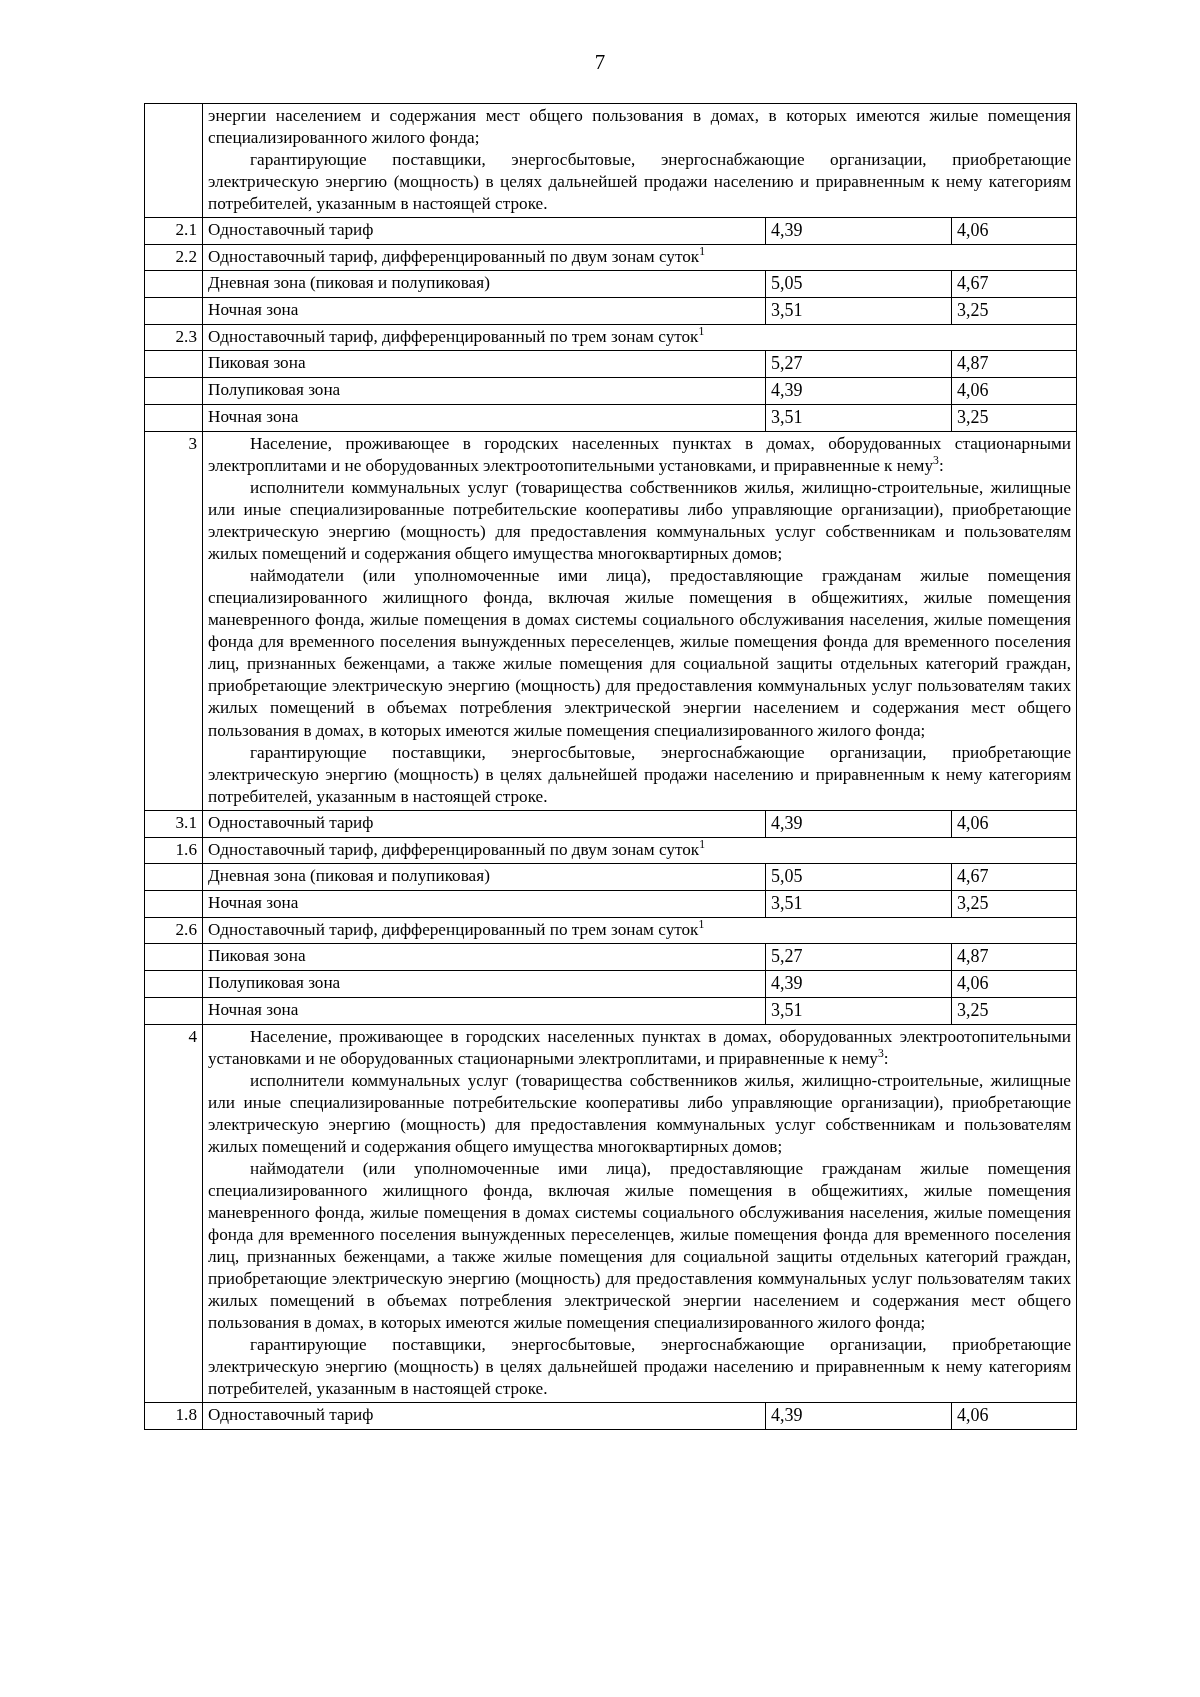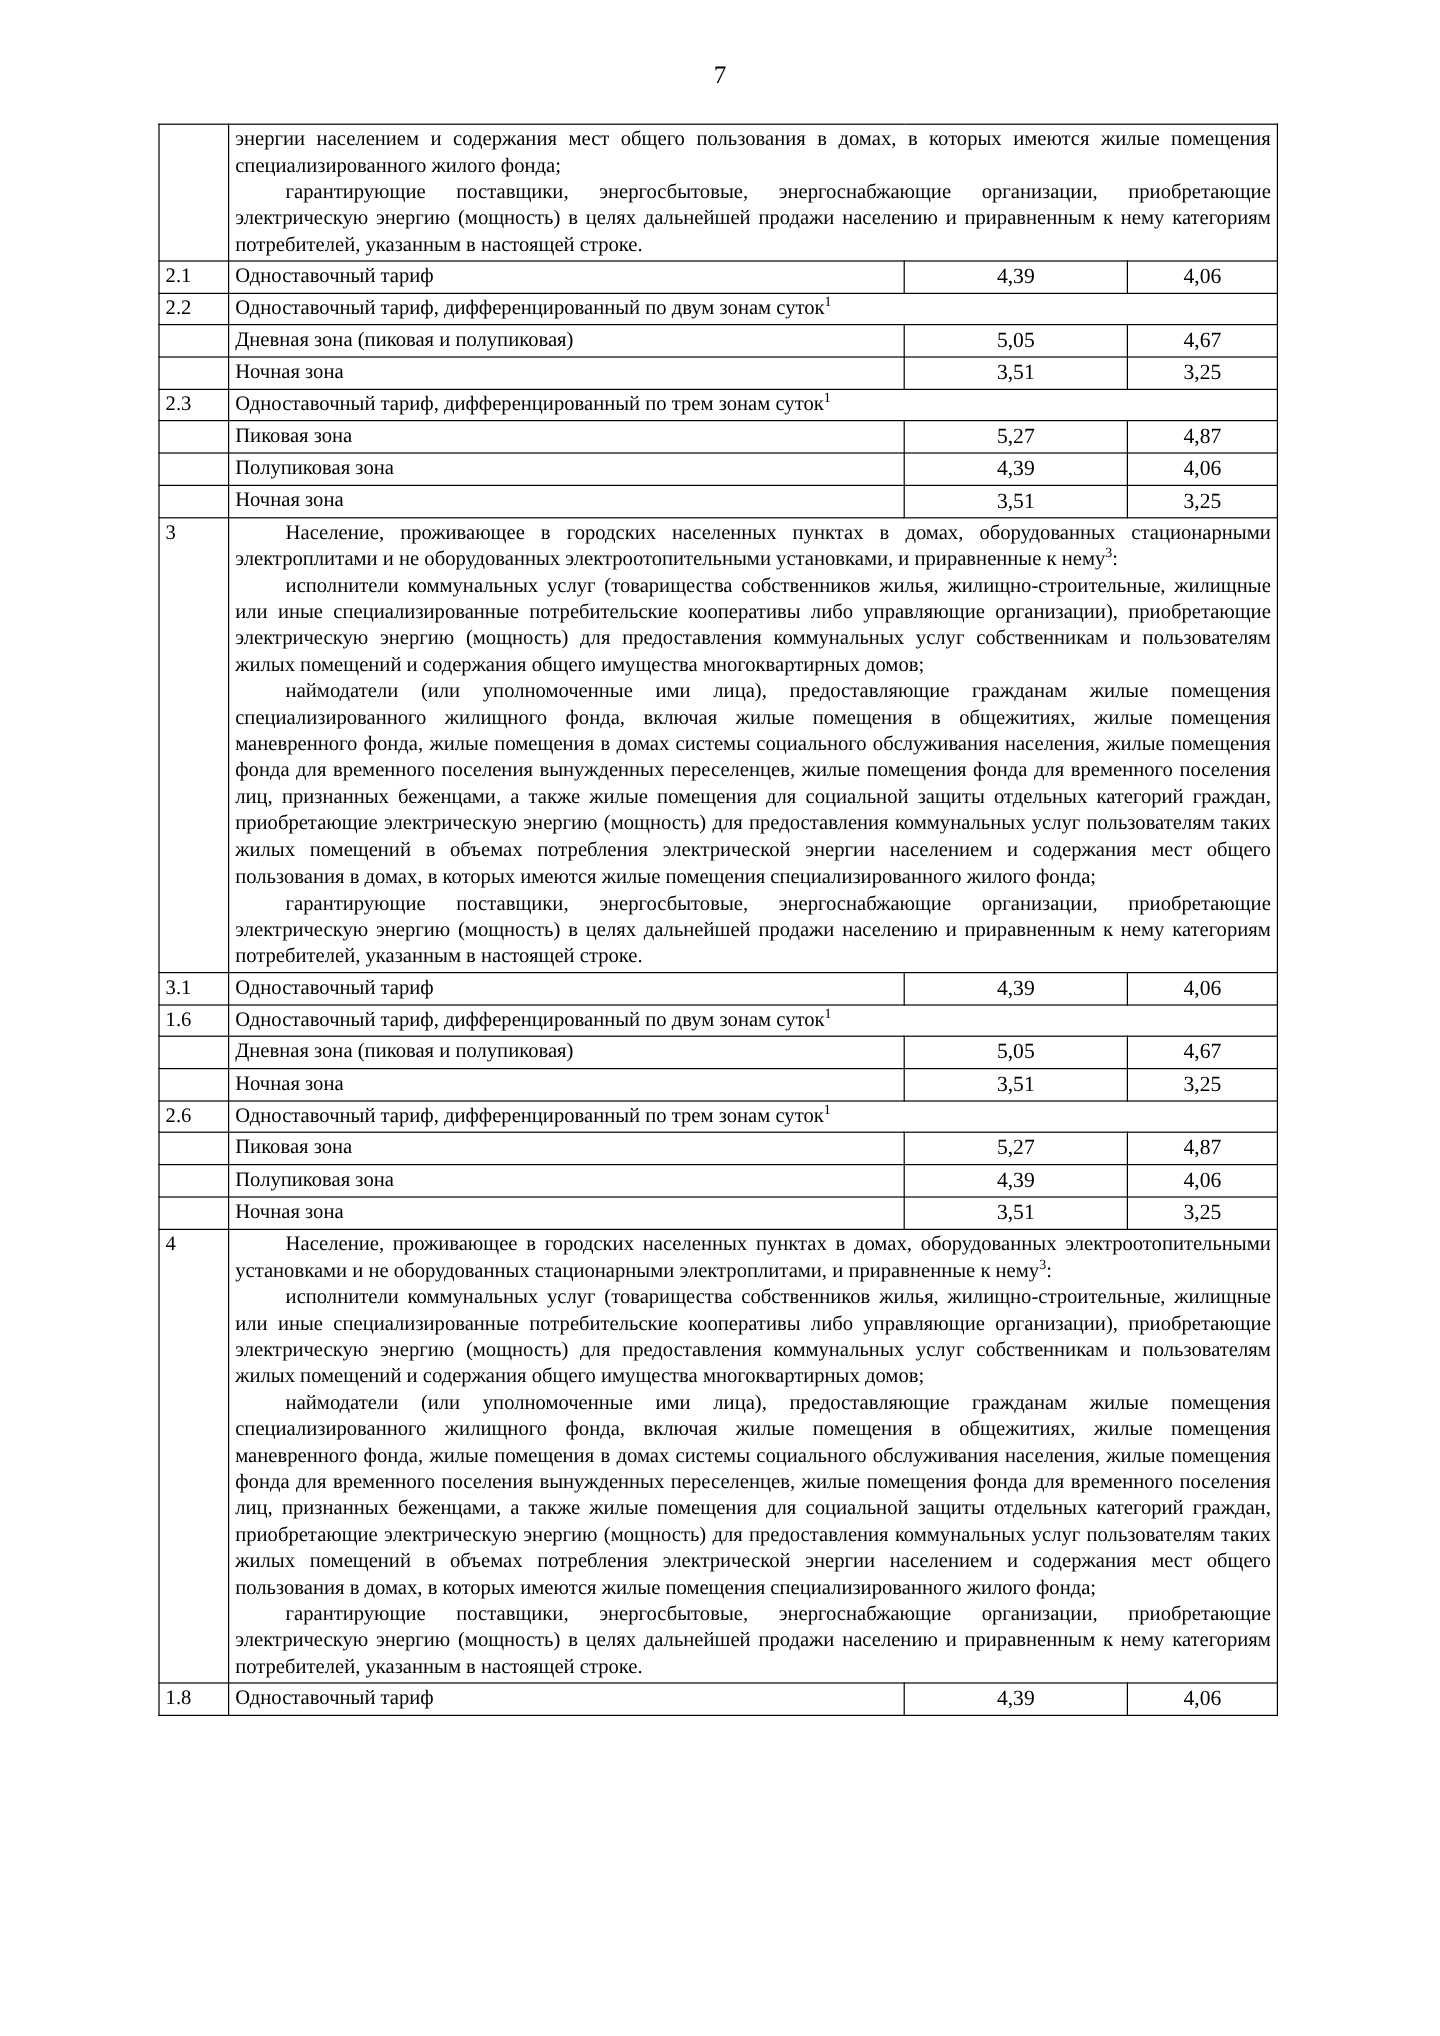--- a/index.html
+++ b/index.html
@@ -26,47 +26,46 @@
     top: 52px;
     left: 0;
     width: 1200px;
     text-align: center;
     font-size: 21px;
     line-height: 1;
   }
   .table-wrap {
     position: absolute;
     top: 103px;
-    left: 132px;
+    left: 144px;
     width: 932px;
   }
   table.tariff {
     border-collapse: collapse;
     width: 932px;
     table-layout: fixed;
     font-size: 17.2px;
   }
   table.tariff td {
     border: 1px solid #000000;
     vertical-align: top;
     padding: 1px 5px 2px 5px;
     line-height: 1.28;
   }
   col.c-num   { width: 58px; }
   col.c-desc  { width: 563px; }
   col.c-val1  { width: 186px; }
   col.c-val2  { width: 125px; }
 
   td.num {
-    text-align: left;
+    text-align: right;
     vertical-align: top;
     padding-top: 2px;
   }
   td.val {
-    text-align: center;
     vertical-align: top;
     padding-top: 2px;
     font-size: 18px;
   }
   td.desc {
     text-align: justify;
     text-align-last: left;
     hyphens: none;
   }
   td.desc.oneline {

